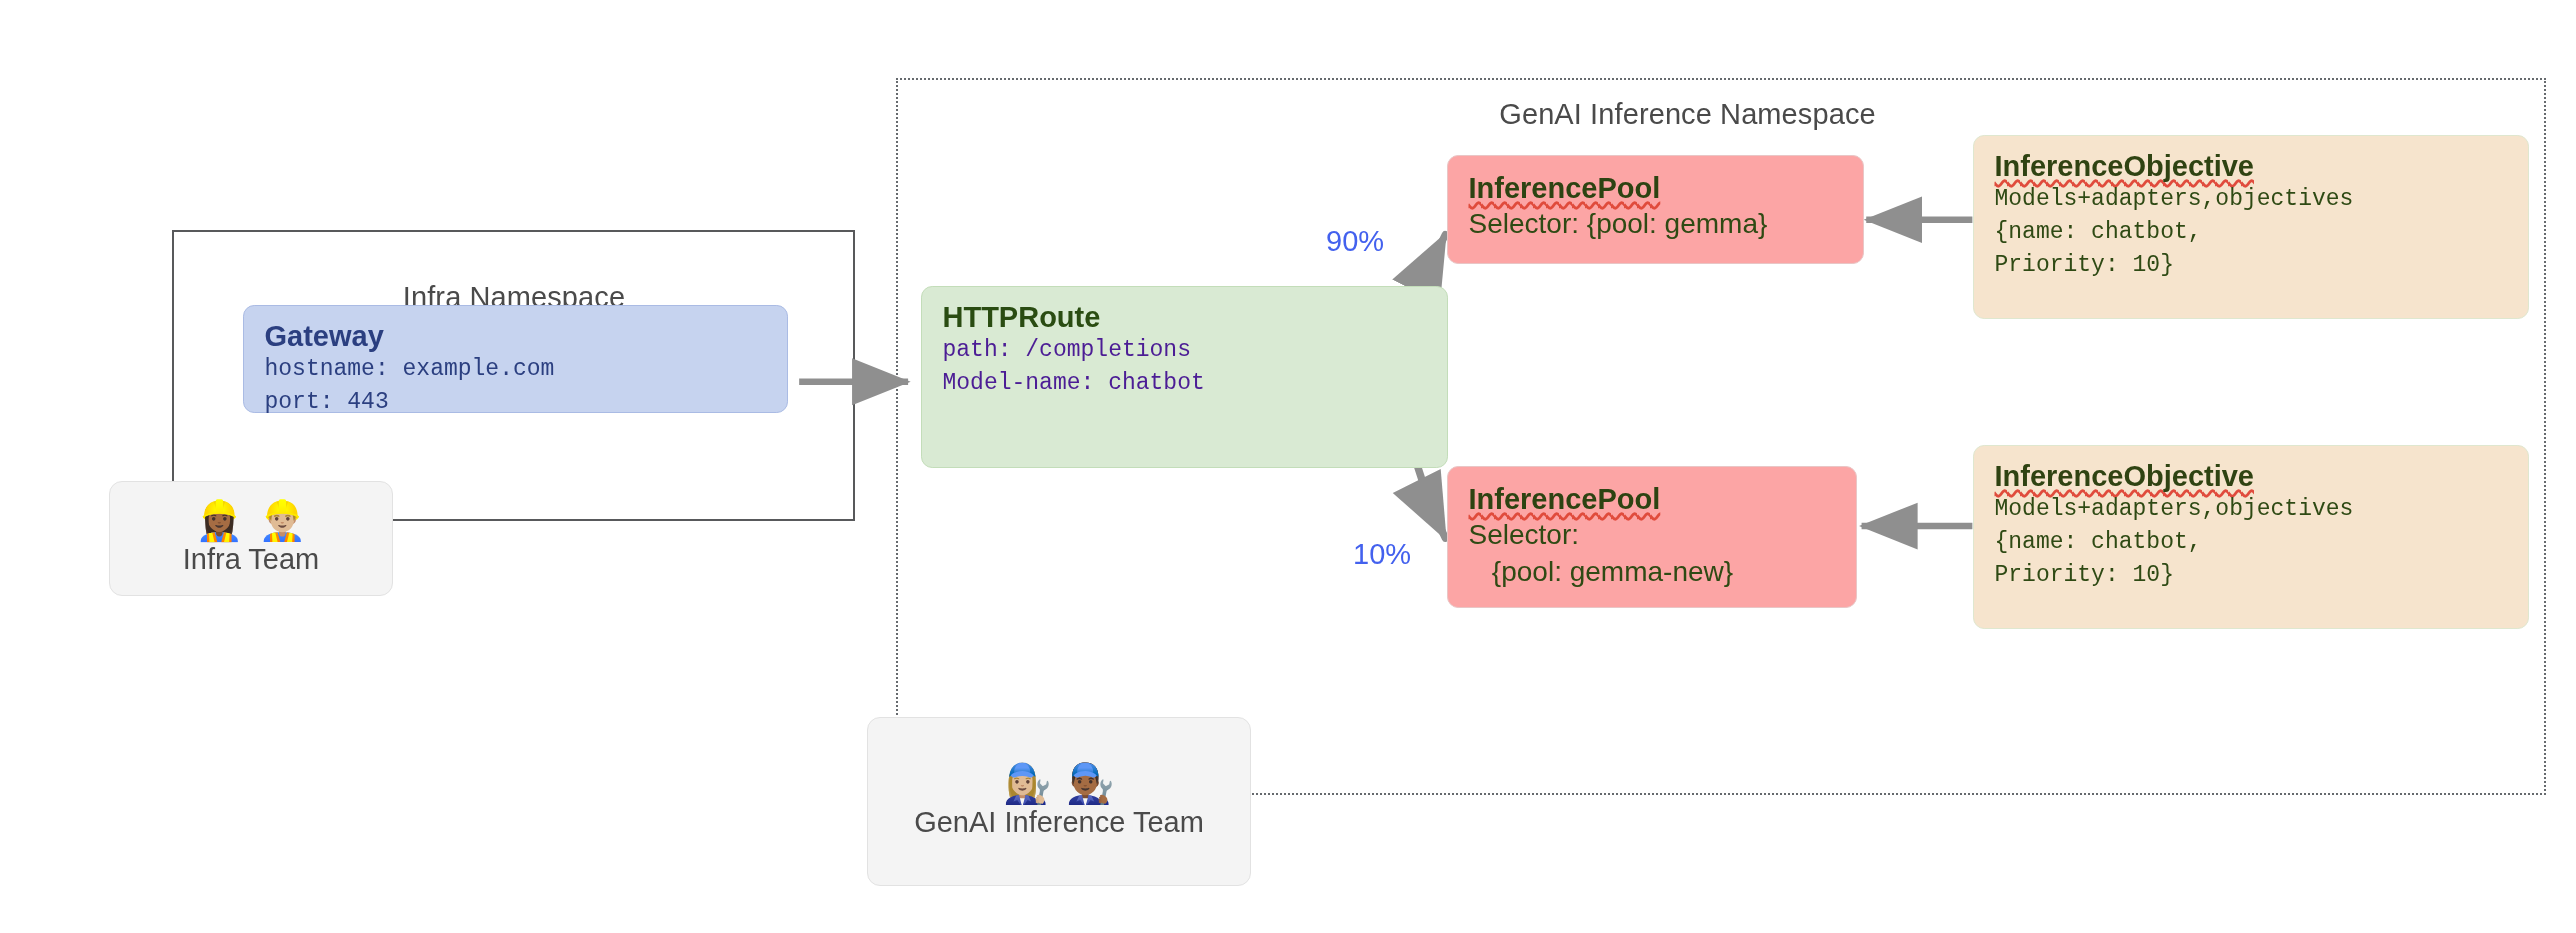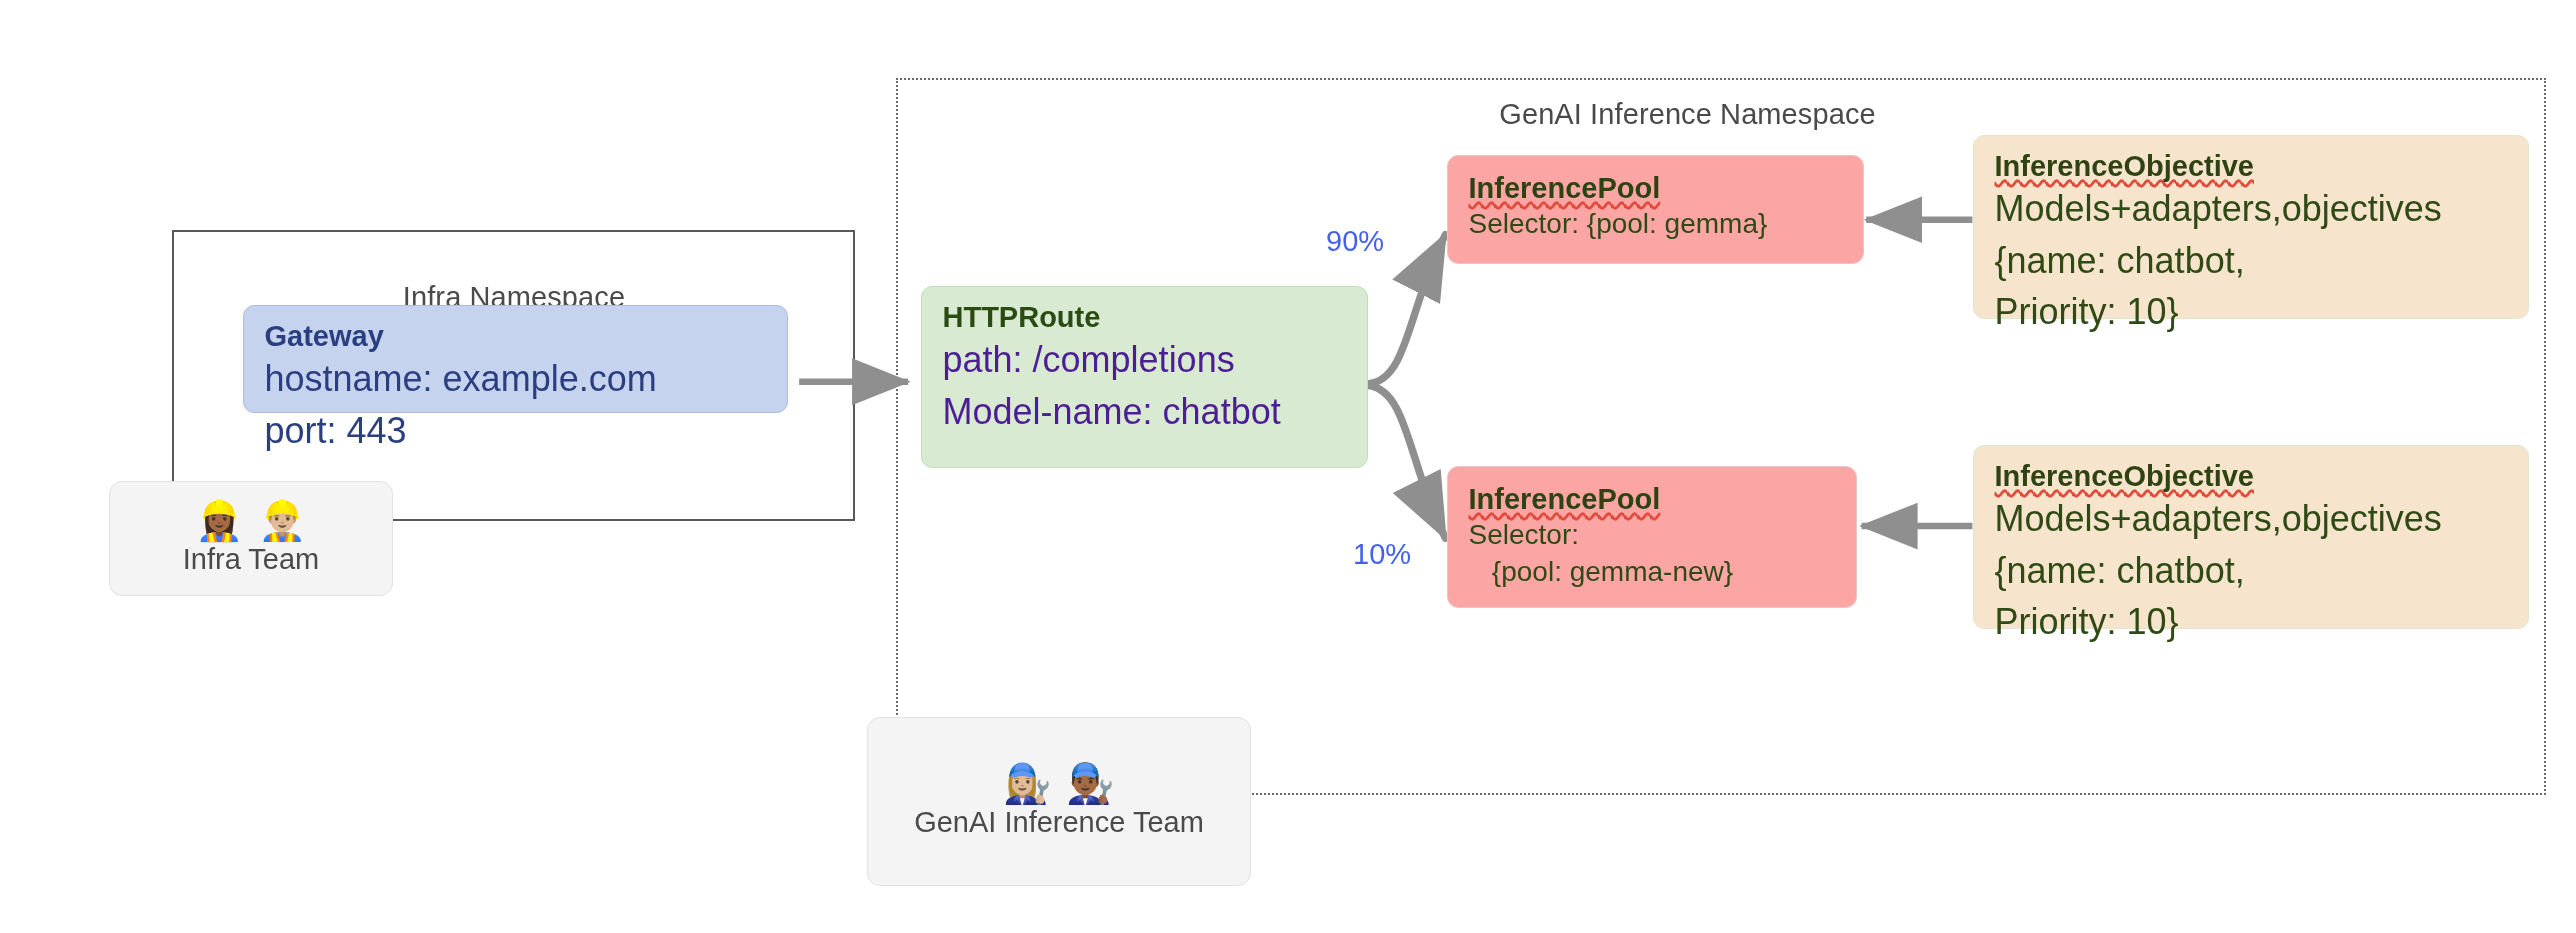--- a/index.html
+++ b/index.html
@@ -45,22 +45,22 @@
     padding: 13px 18.6px 15px 20.5px;
   }
   .card .title {
     font-weight: bold;
     font-size: 29px;
     line-height: 1.18;
     font-family: "Liberation Sans", sans-serif;
     display: inline-block;
   }
   .card .mono {
-    font-family: Liberation Sans, sans-serif;
-    font-size: 36px;
+    font-family: Liberation Mono, monospace;
+    font-size: 23px;
     line-height: 1.43;
     white-space: pre;
   }
   .card .sans {
     font-family: "Liberation Sans", sans-serif;
     font-size: 28px;
     line-height: 1.33;
     white-space: pre;
   }
   .spell {
@@ -185,21 +185,21 @@
     <div class="title">Gateway</div>
     <div class="mono">hostname: example.com</div>
     <div class="mono">port: 443</div>
   </div>
 
   <div class="abs team" style="left:109px; top:481px; width:284px; height:115px;">
     <div class="emojis">👷🏾‍♀️👷🏼‍♂️</div>
     <div class="team-label">Infra Team</div>
   </div>
 
-  <div class="abs card card-route" style="left:921px; top:286px; width:447px; height:182px;">
+  <div class="abs card card-route" style="left:921px; top:286px; width:527px; height:182px;">
     <div class="title">HTTPRoute</div>
     <div class="mono">path: /completions</div>
     <div class="mono">Model-name: chatbot</div>
   </div>
 
   <div class="abs weight" style="left:1326px; top:225px;">90%</div>
   <div class="abs weight" style="left:1353px; top:538px;">10%</div>
 
   <div class="abs card card-pool" style="left:1447px; top:155px; width:417px; height:109px; padding-top:15px;">
     <div class="title spell">InferencePool</div>

